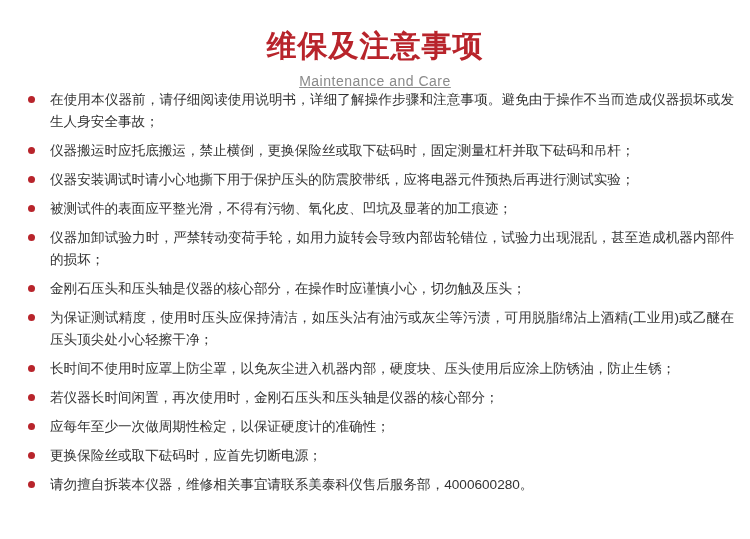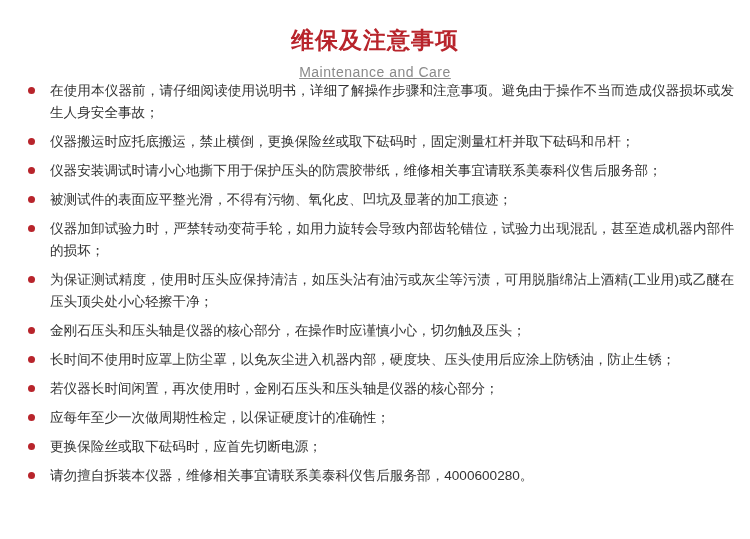--- a/index.html
+++ b/index.html
@@ -18,21 +18,21 @@
     width: 750px;
     height: 539px;
     position: relative;
     box-sizing: border-box;
   }
   .header {
     text-align: center;
     padding-top: 26px;
   }
   .title-cn {
-    font-size: 23px;
+    font-size: 30px;
     font-weight: bold;
     color: #b8242b;
     letter-spacing: 1px;
     line-height: 1.3;
   }
   .title-en {
     margin-top: 8px;
     font-size: 14px;
     color: #8a8a8a;
     letter-spacing: 0.5px;
@@ -75,25 +75,25 @@
 
   <div class="header">
     <div class="title-cn">维保及注意事项</div>
     <div class="title-en">Maintenance and Care</div>
   </div>
 
   <div class="content">
     <ul class="items">
       <li><span class="bullet"></span><span>在使用本仪器前，请仔细阅读使用说明书，详细了解操作步骤和注意事项。避免由于操作不当而造成仪器损坏或发生人身安全事故；</span></li>
       <li><span class="bullet"></span><span>仪器搬运时应托底搬运，禁止横倒，更换保险丝或取下砝码时，固定测量杠杆并取下砝码和吊杆；</span></li>
-      <li><span class="bullet"></span><span>仪器安装调试时请小心地撕下用于保护压头的防震胶带纸，维修相关事宜请联系美泰科仪售后服务部；</span></li>
+      <li><span class="bullet"></span><span>仪器安装调试时请小心地撕下用于保护压头的防震胶带纸，应将电器元件预热后再进行测试实验；</span></li>
       <li><span class="bullet"></span><span>被测试件的表面应平整光滑，不得有污物、氧化皮、凹坑及显著的加工痕迹；</span></li>
       <li><span class="bullet"></span><span>仪器加卸试验力时，严禁转动变荷手轮，如用力旋转会导致内部齿轮错位，试验力出现混乱，甚至造成机器内部件的损坏；</span></li>
+      <li><span class="bullet"></span><span>金刚石压头和压头轴是仪器的核心部分，在操作时应谨慎小心，切勿触及压头；</span></li>
       <li><span class="bullet"></span><span>为保证测试精度，使用时压头应保持清洁，如压头沾有油污或灰尘等污渍，可用脱脂绵沾上酒精(工业用)或乙醚在压头顶尖处小心轻擦干净；</span></li>
-      <li><span class="bullet"></span><span>金刚石压头和压头轴是仪器的核心部分，在操作时应谨慎小心，切勿触及压头；</span></li>
       <li><span class="bullet"></span><span>长时间不使用时应罩上防尘罩，以免灰尘进入机器内部，硬度块、压头使用后应涂上防锈油，防止生锈；</span></li>
       <li><span class="bullet"></span><span>若仪器长时间闲置，再次使用时，金刚石压头和压头轴是仪器的核心部分；</span></li>
       <li><span class="bullet"></span><span>应每年至少一次做周期性检定，以保证硬度计的准确性；</span></li>
       <li><span class="bullet"></span><span>更换保险丝或取下砝码时，应首先切断电源；</span></li>
       <li><span class="bullet"></span><span>请勿擅自拆装本仪器，维修相关事宜请联系美泰科仪售后服务部，4000600280。</span></li>
     </ul>
   </div>
 
 </div>
 

